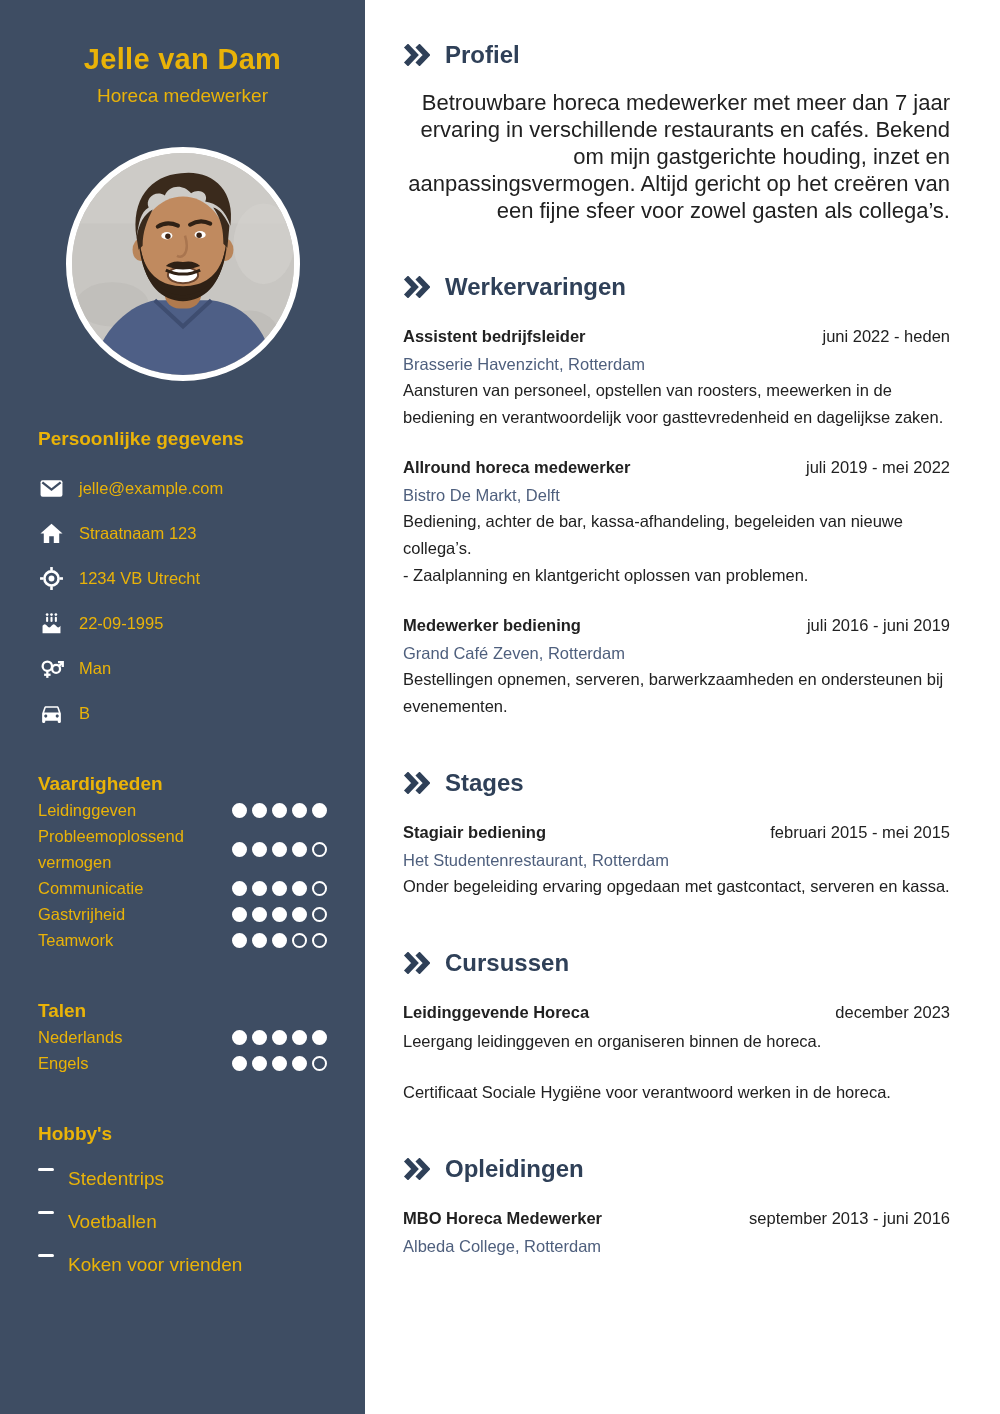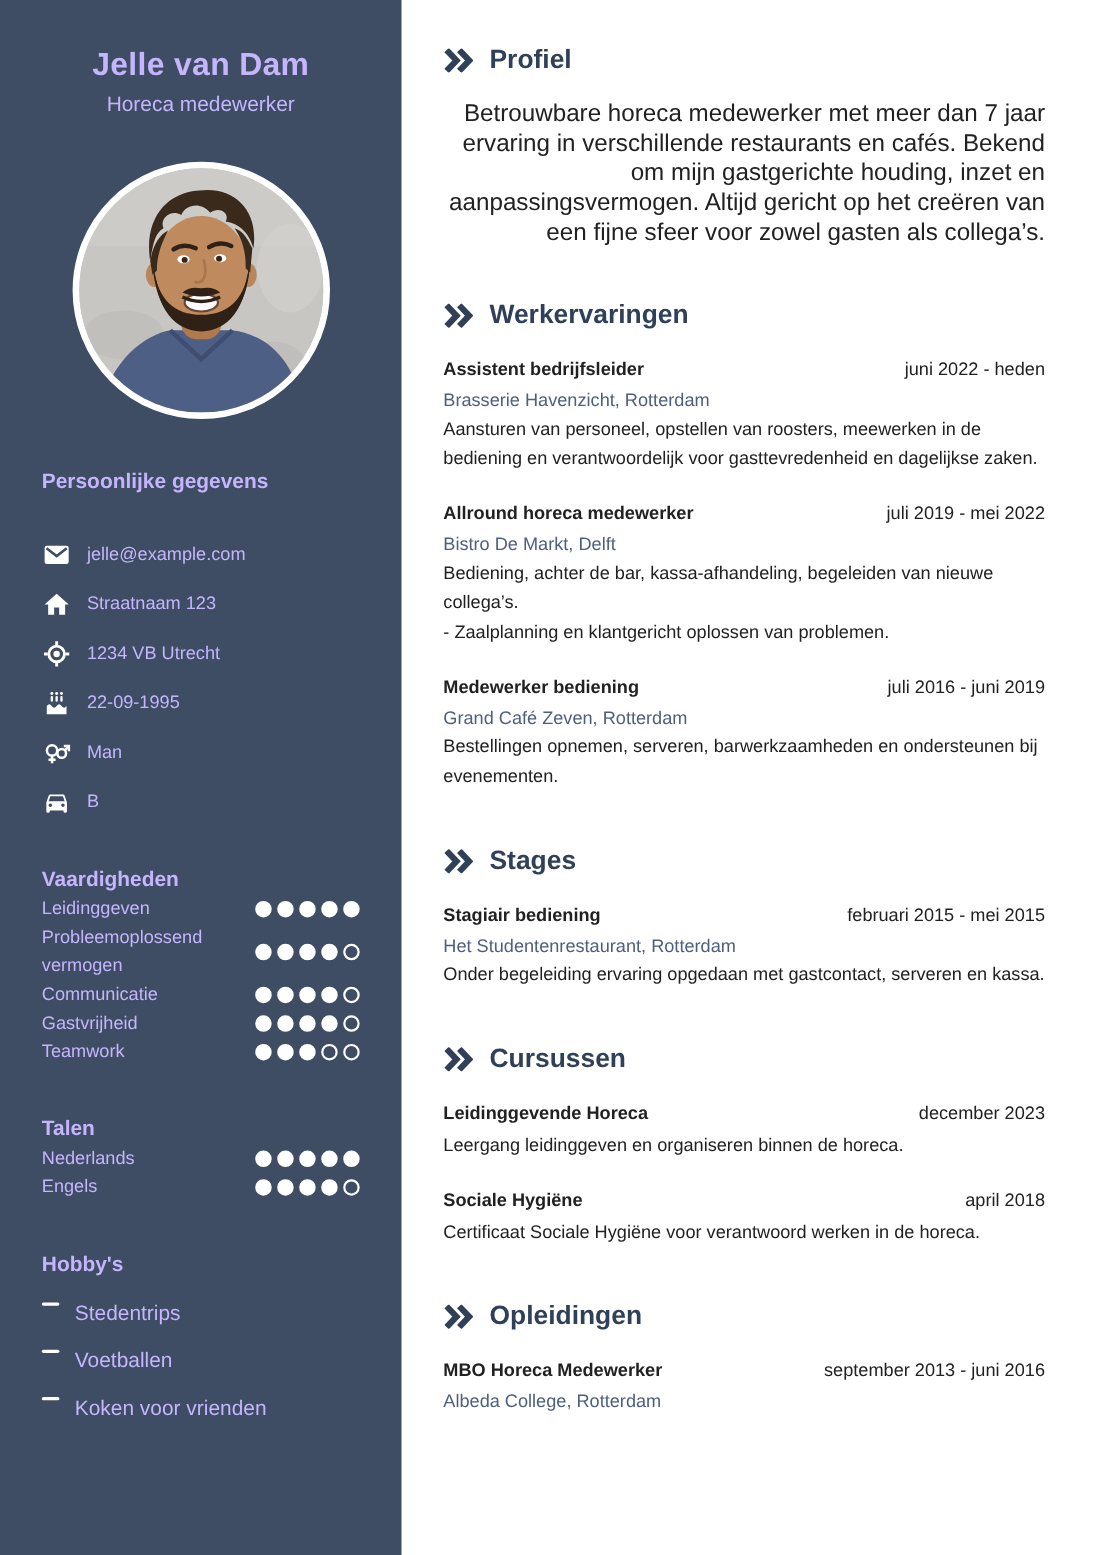--- a/index.html
+++ b/index.html
@@ -8,42 +8,42 @@
     width: 1000px; height: 1414px; overflow: hidden;
     display: flex;
     font-family: "Liberation Sans", sans-serif;
     background: #ffffff;
     color: #212121;
   }
 
   
   .sidebar {
     width: 365px; min-width: 365px; height: 1414px;
-    background: #3e4d63; color: #c4b5fd;
+    background: #3e4d63; color: #eab308;
     padding: 42px 38px 0 38px;
   }
   .name {
     margin: 0; text-align: center;
     font-size: 29px; font-weight: bold; letter-spacing: .3px; line-height: 34px;
   }
   .subtitle {
     margin-top: 9px; text-align: center;
     font-size: 19px; font-weight: 400;
   }
   .photo-wrap {
     width: 234px; height: 234px; margin: 40px auto 0;
     border-radius: 50%; border: 6px solid #ffffff;
     overflow: hidden; background: #c8c6c2;
   }
   .photo-wrap svg { display: block; width: 100%; height: 100%; }
 
   .side-section { margin-top: 45px; }
   .side-heading { margin: 0; font-size: 19px; font-weight: bold; line-height: 26px; }
 
-  .contact-list { margin-top: 39px; }
+  .contact-list { margin-top: 23px; }
   .contact-row { display: flex; align-items: center; margin-bottom: 19px; }
   .contact-icon { width: 26px; height: 26px; margin-right: 15px; flex: none;
     display: flex; align-items: center; justify-content: center; }
   .contact-icon svg { width: 25px; height: 25px; display: block; }
   .contact-value { font-size: 16.5px; }
 
   .skill-row { display: flex; align-items: center; justify-content: space-between; }
   .skill-label { font-size: 16.5px; line-height: 26px; max-width: 172px; }
   .dots { display: flex; gap: 5px; flex: none; }
   .dot { width: 15px; height: 15px; border-radius: 50%; border: 2.5px solid #ffffff; }
@@ -372,24 +372,20 @@
       <h2>Cursussen</h2>
     </div>
     <article class="entry">
       <div class="entry-head">
         <h3>Leidinggevende Horeca</h3>
         <span class="period">december 2023</span>
       </div>
       <p class="desc">Leergang leidinggeven en organiseren binnen de horeca.</p>
     </article>
     <article class="entry">
-      <div class="entry-head">
-        <h3>Sociale Hygiëne</h3>
-        <span class="period">april 2018</span>
-      </div>
       <p class="desc">Certificaat Sociale Hygiëne voor verantwoord werken in de horeca.</p>
     </article>
   </section>
 
   <section class="m-section">
     <div class="m-heading">
       <span class="chev">
         <svg width="27" height="22" viewBox="0 0 27 22">
             <path d="M3 1.5 L12 11 L3 20.5" fill="none" stroke="#2f4058" stroke-width="5.6"></path>
             <path d="M14.5 1.5 L23.5 11 L14.5 20.5" fill="none" stroke="#2f4058" stroke-width="5.6"></path>

